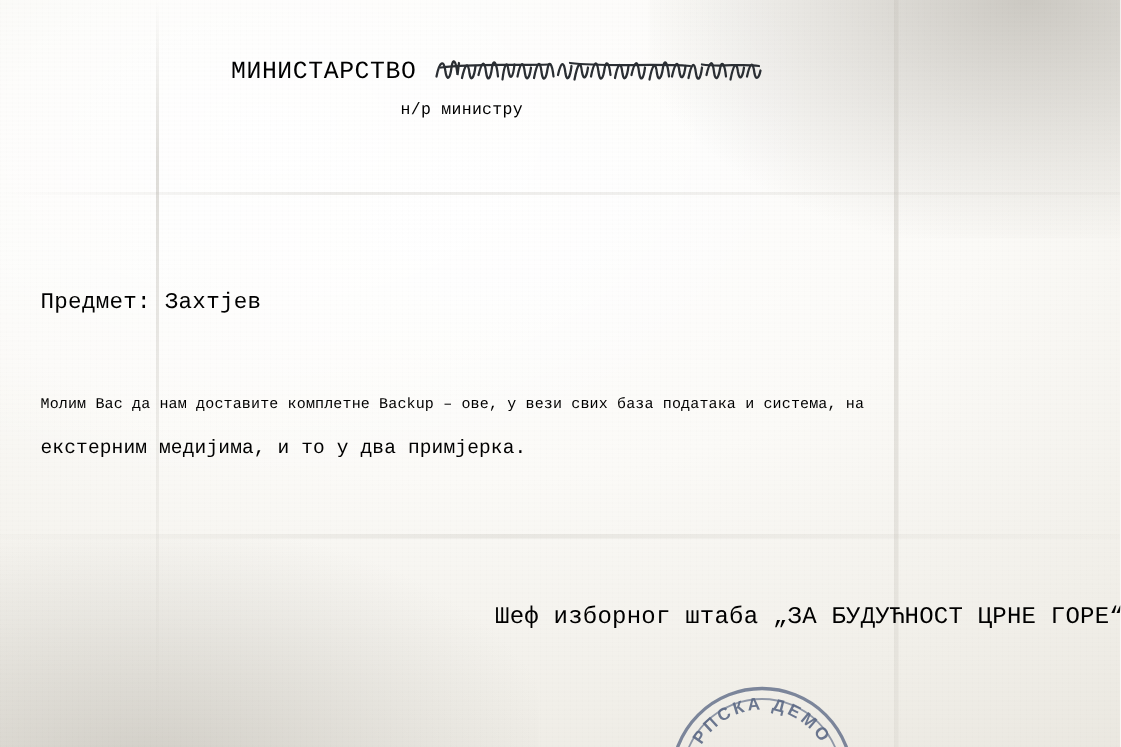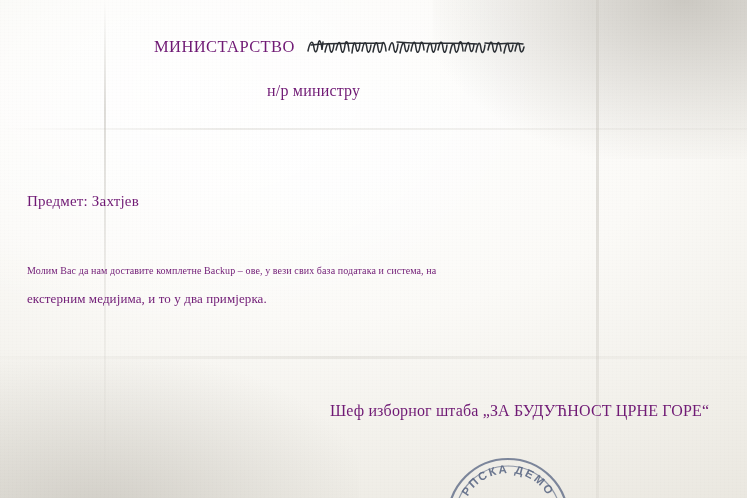--- a/index.html
+++ b/index.html
@@ -89,22 +89,22 @@
   
   #doc {
     position: absolute;
     inset: 0;
     color: #22262b;
   }
 
   .line {
     position: absolute;
     white-space: nowrap;
-    font-family: Liberation Serif, serif;
-    color: #701a75;
+    font-family: Liberation Mono, monospace;
+    color: #000000;
   }
 
   
   #ministry-row {
     left: 154px;
     top: 33px;
     font-size: 16.5px;
     letter-spacing: 0.4px;
     display: flex;
     align-items: center;
@@ -112,22 +112,22 @@
   }
   #scribble {
     display: inline-block;
     width: 222px;
     height: 28px;
     vertical-align: middle;
   }
 
   #attn-line {
     left: 267px;
-    top: 82px;
-    font-size: 16px;
+    top: 68px;
+    font-size: 11px;
     letter-spacing: 0.2px;
   }
 
   #subject-line {
     left: 27px;
     top: 193px;
     font-size: 15px;
     letter-spacing: 0.2px;
   }
 

